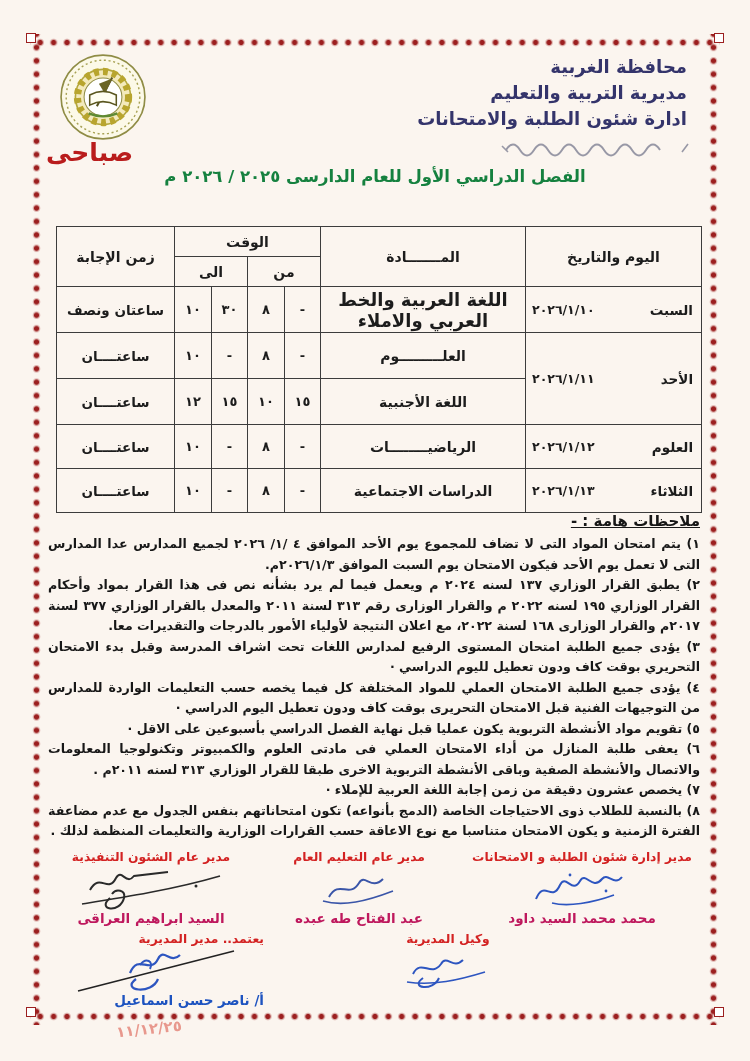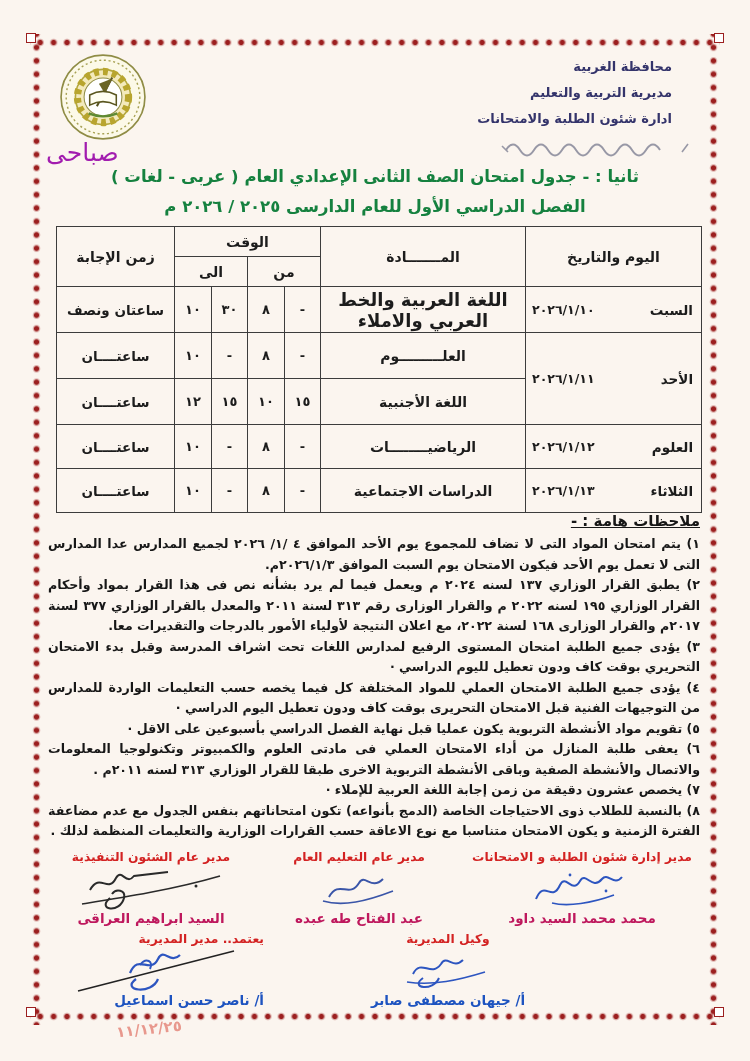--- a/index.html
+++ b/index.html
@@ -26,24 +26,24 @@
   .frame.top{top:35px;} .frame.bottom{top:1009px;}
   .frame.left{left:29px;} .frame.right{right:29px;}
   .corner{position:absolute;width:8px;height:8px;background:#fff;border:1.6px solid #9c1f1f;z-index:6;}
   .c-tl{left:26px;top:33px;} .c-tr{right:26px;top:33px;}
   .c-bl{left:26px;top:1007px;} .c-br{right:26px;top:1007px;}
 
   .content{position:absolute;left:46px;top:50px;width:658px;height:960px;background:transparent;}
 
   
   .logo{position:absolute;left:12px;top:2px;width:90px;height:90px;}
-  .admin{position:absolute;right:32px;top:4px;width:260px;text-align:right;color:#34346b;font-weight:bold;font-size:13px;line-height:26px;}
+  .admin{position:absolute;right:17px;top:4px;width:260px;text-align:right;color:#34346b;font-weight:bold;font-size:18px;line-height:26px;}
   .admin div{white-space:nowrap;}
   .flourish{position:absolute;right:14px;top:86px;width:190px;height:24px;}
-  .shift{position:absolute;left:0px;top:88px;color:#a21caf;font-size:25px;font-weight:normal;letter-spacing:1px;}
+  .shift{position:absolute;left:0px;top:88px;color:#b91c1c;font-size:25px;font-weight:bold;letter-spacing:1px;}
 
   
   .titles{position:absolute;left:0;right:0;top:112px;text-align:center;font-weight:bold;}
   .titles .t1{color:#15813f;font-size:16.5px;line-height:30px;}
   .titles .t2{color:#15813f;font-size:16.5px;line-height:30px;}
 
   
   table.sched{
     position:absolute;left:10px;top:176px;width:645px;
     border-collapse:collapse;table-layout:fixed;direction:ltr;
@@ -115,21 +115,20 @@
       <div>مديرية التربية والتعليم</div>
       <div>ادارة شئون الطلبة والامتحانات</div>
     </div>
     <svg class="flourish" viewBox="0 0 190 24">
       <path d="M6,14 q7,-11 14,0 q7,11 14,0 q7,-11 14,0 q7,11 14,0 q7,-11 14,0 q7,11 14,0 q7,-11 14,0 q7,11 14,0 q7,-11 14,0 q7,11 14,0 q7,-11 14,0" fill="none" stroke="#9898a6" stroke-width="2"></path>
       <path d="M2,10 l6,6 M182,16 l6,-8" fill="none" stroke="#9898a6" stroke-width="1.6"></path>
     </svg>
     <div class="shift">صباحى</div>
 
     <div class="titles">
-      <div class="t1">ثانيا : - جدول امتحان الصف الثانى الإعدادي العام ( عربى - لغات )</div>
       <div class="t2">الفصل الدراسي الأول للعام الدارسى ٢٠٢٥ / ٢٠٢٦ م</div>
     </div>
 
     <table class="sched">
       <colgroup>
         <col style="width:118px">
           <col style="width:37px">
           <col style="width:36px">
         <col style="width:37px">
           <col style="width:36px">
@@ -267,21 +266,20 @@
       <div class="sigrow2">
         <div class="sigcol col-wakil">
           <div class="stitle">وكيل المديرية</div>
           <div class="sigscribble">
             <svg width="110" height="42" viewBox="0 0 110 42">
               <path d="M20,26 C28,10 38,30 48,16 C54,6 60,22 70,12" fill="none" stroke="#2d55c0" stroke-width="2"></path>
               <path d="M30,30 C16,40 40,44 46,30" fill="none" stroke="#2d55c0" stroke-width="2"></path>
               <path d="M14,34 C40,38 66,32 92,24" fill="none" stroke="#2d55c0" stroke-width="1.4"></path>
             </svg>
           </div>
-          <div class="sname blue">أ/ جيهان مصطفى صابر</div>
         </div>
         <div class="sigcol col-moder">
           <div class="stitle">يعتمد.. مدير المديرية</div>
           <div class="sigscribble">
             <svg width="170" height="48" viewBox="0 0 170 48">
               <path d="M60,28 C68,8 80,30 88,14 C94,2 100,20 110,10 M66,34 C50,46 82,50 88,34" fill="none" stroke="#2d55c0" stroke-width="2.2"></path>
               <path d="M70,20 C76,12 84,16 80,24" fill="none" stroke="#2d55c0" stroke-width="2"></path>
               <path d="M8,46 L164,6" fill="none" stroke="#222222" stroke-width="1.6"></path>
             </svg>
           </div>

